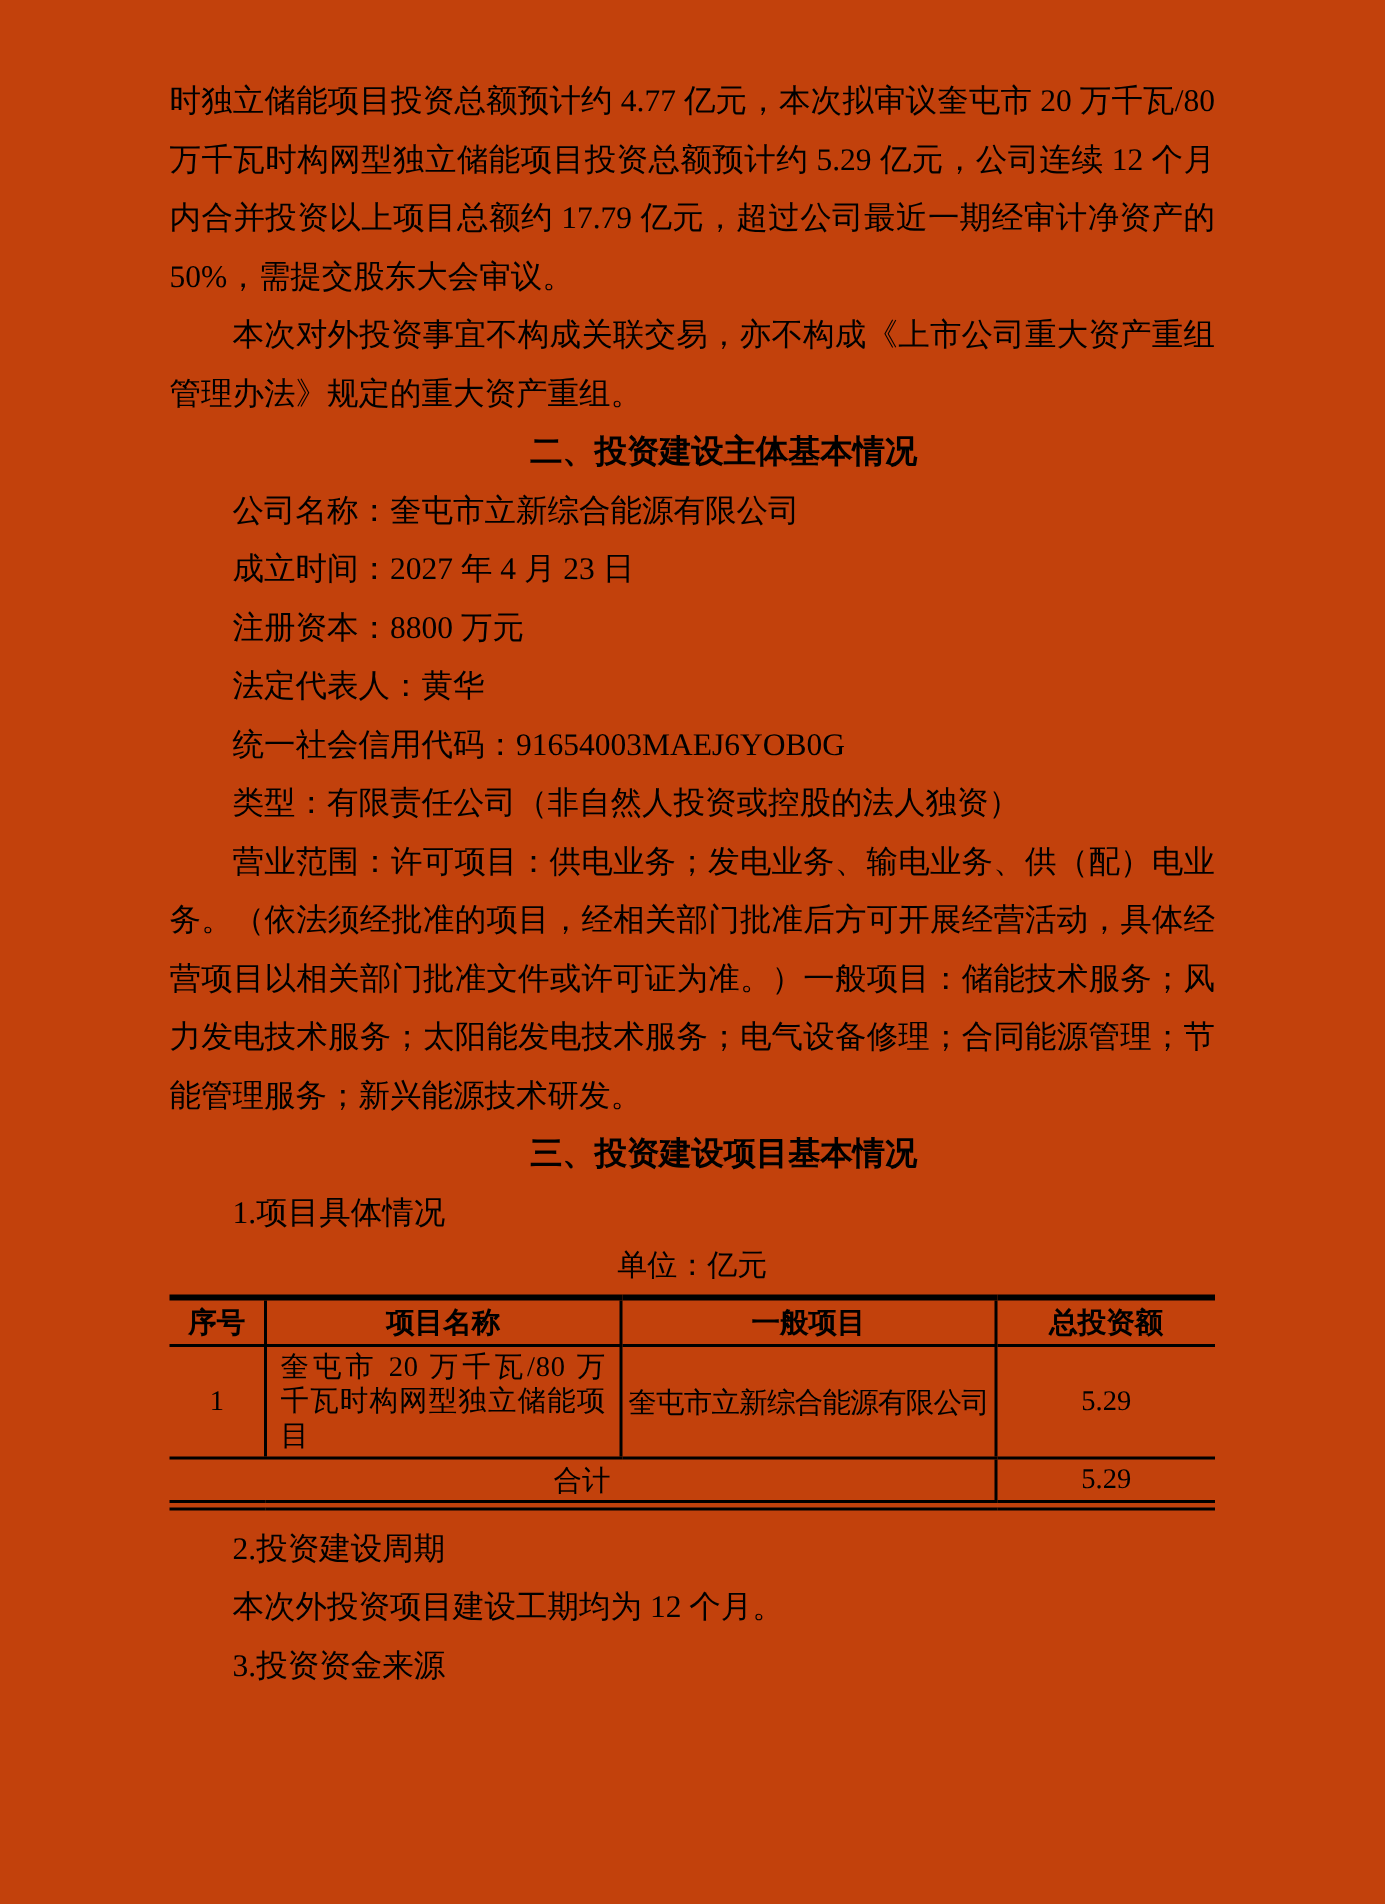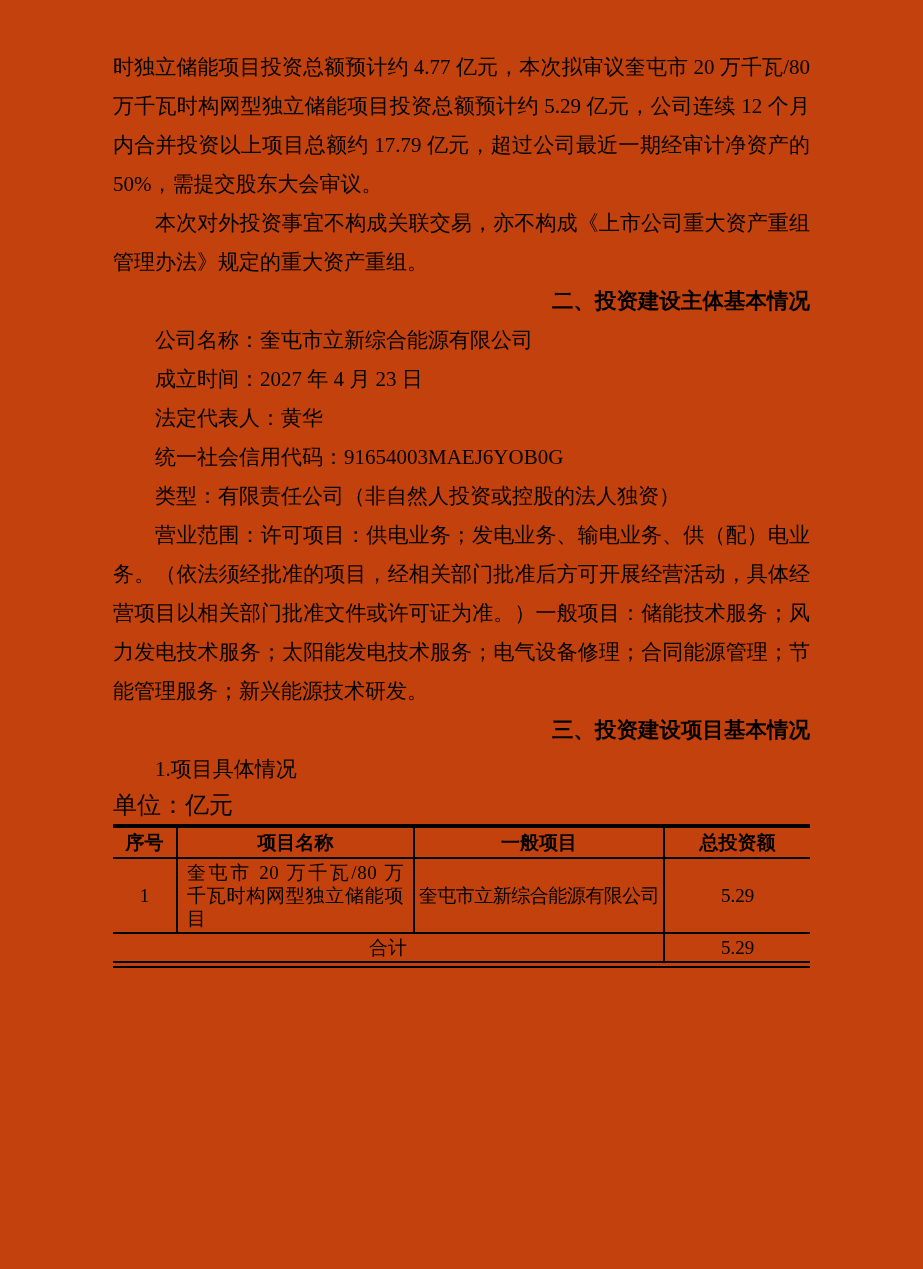--- a/index.html
+++ b/index.html
@@ -23,26 +23,26 @@
     line-height: 39px;
     text-align: justify;
   }
   p.body { text-indent: 42px; }
   p.noindent { text-indent: 0; }
   p.heading {
     font-family: Liberation Sans, sans-serif;
     font-weight: bold;
     font-size: 21.5px;
     text-indent: 42px;
-    text-align: right;
+    text-align: center;
   }
   p.unit-note {
-    text-align: left;
+    text-align: center;
     line-height: 33px;
-    font-size: 24px;
+    font-size: 20px;
   }
   table.projects {
     width: 697px;
     border-collapse: collapse;
     table-layout: fixed;
     font-size: 19px;
     margin-top: 2px;
   }
   col.c1 { width: 64px; }
   col.c2 { width: 237px; }
@@ -88,20 +88,21 @@
 <body>
 
 <div class="page">
   <div class="content">
 
     <p class="noindent">时独立储能项目投资总额预计约 4.77 亿元，本次拟审议奎屯市 20 万千瓦/80 万千瓦时构网型独立储能项目投资总额预计约 5.29 亿元，公司连续 12 个月内合并投资以上项目总额约 17.79 亿元，超过公司最近一期经审计净资产的 50%，需提交股东大会审议。</p>
     <p class="body">本次对外投资事宜不构成关联交易，亦不构成《上市公司重大资产重组管理办法》规定的重大资产重组。</p>
     <p class="heading">二、投资建设主体基本情况</p>
     <p class="body">公司名称：奎屯市立新综合能源有限公司</p>
     <p class="body">成立时间：2027 年 4 月 23 日</p>
+    <p class="body">注册资本：8800 万元</p>
     <p class="body">法定代表人：黄华</p>
     <p class="body">统一社会信用代码：91654003MAEJ6YOB0G</p>
     <p class="body">类型：有限责任公司（非自然人投资或控股的法人独资）</p>
     <p class="body">营业范围：许可项目：供电业务；发电业务、输电业务、供（配）电业务。（依法须经批准的项目，经相关部门批准后方可开展经营活动，具体经营项目以相关部门批准文件或许可证为准。）一般项目：储能技术服务；风力发电技术服务；太阳能发电技术服务；电气设备修理；合同能源管理；节能管理服务；新兴能源技术研发。</p>
     <p class="heading">三、投资建设项目基本情况</p>
     <p class="body">1.项目具体情况</p>
 
     <p class="unit-note">单位：亿元</p>
 
     <table class="projects">
@@ -126,15 +127,20 @@
           <td class="builder-cell">奎屯市立新综合能源有限公司</td>
           <td>5.29</td>
         </tr>
         <tr class="total-row">
           <td colspan="3">合计</td>
           <td class="amount-cell">5.29</td>
         </tr>
       </tbody>
     </table>
 
+    <div class="after-table">
+      <p class="body">2.投资建设周期</p>
+      <p class="body">本次外投资项目建设工期均为 12 个月。</p>
+      <p class="body">3.投资资金来源</p>
+    </div>
 
   </div>
 </div>
 
 </body></html>

